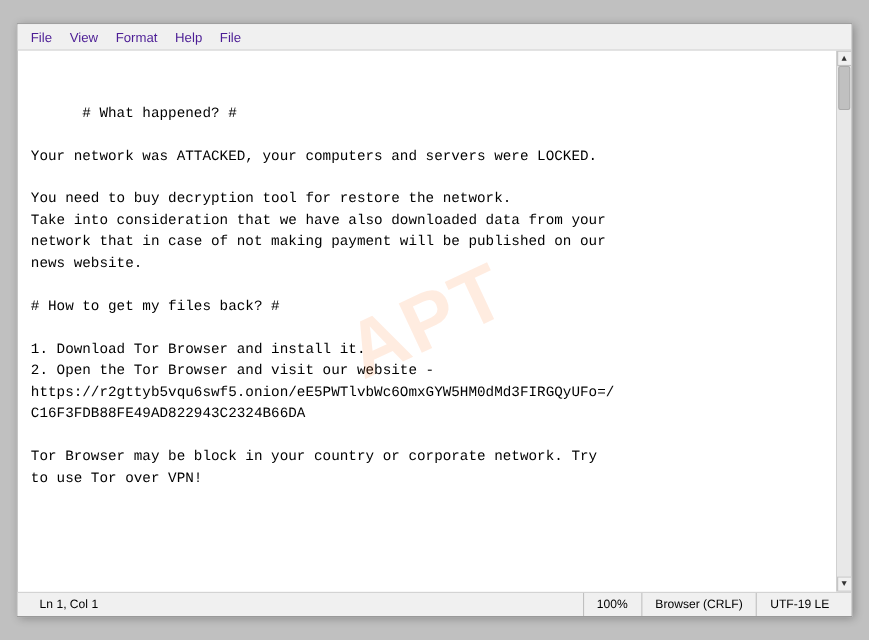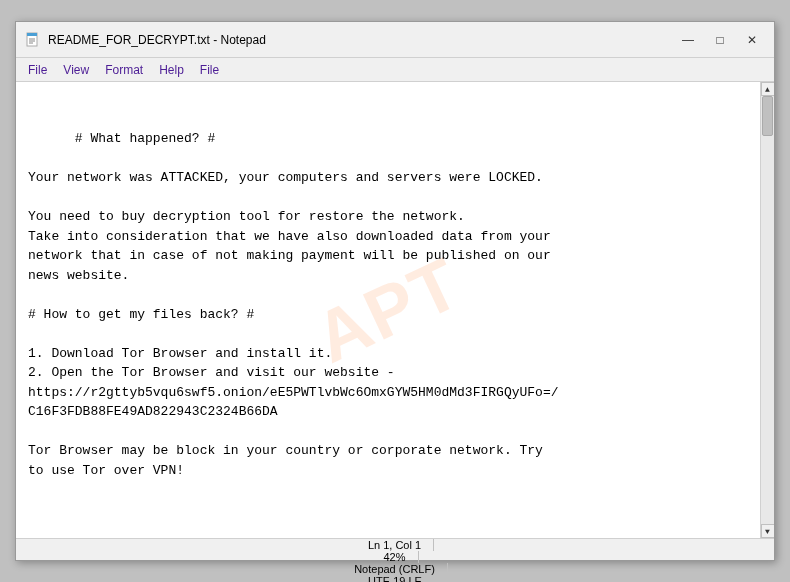--- a/index.html
+++ b/index.html
@@ -175,21 +175,20 @@
       height: 22px;
       background: #f0f0f0;
       border-top: 1px solid #d0d0d0;
       display: flex;
       align-items: center;
       padding: 0 8px;
       font-family: 'Segoe UI', Arial, sans-serif;
       font-size: 11px;
       color: #000;
       gap: 0;
-      flex-direction: column;
     }
 
     .status-item {
       padding: 0 12px;
       border-right: 1px solid #c0c0c0;
       height: 100%;
       display: flex;
       align-items: center;
     }
 
@@ -199,39 +198,20 @@
 
     .status-item:last-child {
       border-right: none;
     }
   </style>
 </head>
 <body>
 
 <div class="window">
 
-  <div class="title-bar">
-    <div class="title-left">
-      <div class="title-icon">
-        <svg width="16" height="16" viewBox="0 0 16 16">
-          <rect x="2" y="1" width="10" height="13" fill="#fff" stroke="#aaa" stroke-width="1"></rect>
-          <rect x="2" y="1" width="10" height="3" fill="#4a9fd5"></rect>
-          <line x1="4" y1="7" x2="10" y2="7" stroke="#888" stroke-width="1"></line>
-          <line x1="4" y1="9" x2="10" y2="9" stroke="#888" stroke-width="1"></line>
-          <line x1="4" y1="11" x2="8" y2="11" stroke="#888" stroke-width="1"></line>
-        </svg>
-      </div>
-      <span class="title-text">README_FOR_DECRYPT.txt - Notepad</span>
-    </div>
-    <div class="title-controls">
-      <button class="title-btn">—</button>
-      <button class="title-btn">□</button>
-      <button class="title-btn close">✕</button>
-    </div>
-  </div>
 
   <div class="menu-bar">
     <span class="menu-item">File</span>
     <span class="menu-item">View</span>
     <span class="menu-item">Format</span>
     <span class="menu-item">Help</span>
     <span class="menu-item">File</span>
   </div>
 
   <div class="editor-area">
@@ -263,22 +243,22 @@
       </div>
       <div class="scroll-arrow">▼</div>
     </div>
   </div>
 
   <div class="status-bar">
     <div class="status-item">
       <span>Ln 1, Col 1</span>
     </div>
     <div class="status-item">
-      <span>42%</span>
-    </div>
-    <div class="status-item">
-      <span>Notepad (CRLF)</span>
+      <span>100%</span>
+    </div>
+    <div class="status-item">
+      <span>Browser (CRLF)</span>
     </div>
     <div class="status-item">
       <span>UTF-19 LE</span>
     </div>
   </div>
 </div>
 
 </body></html>

